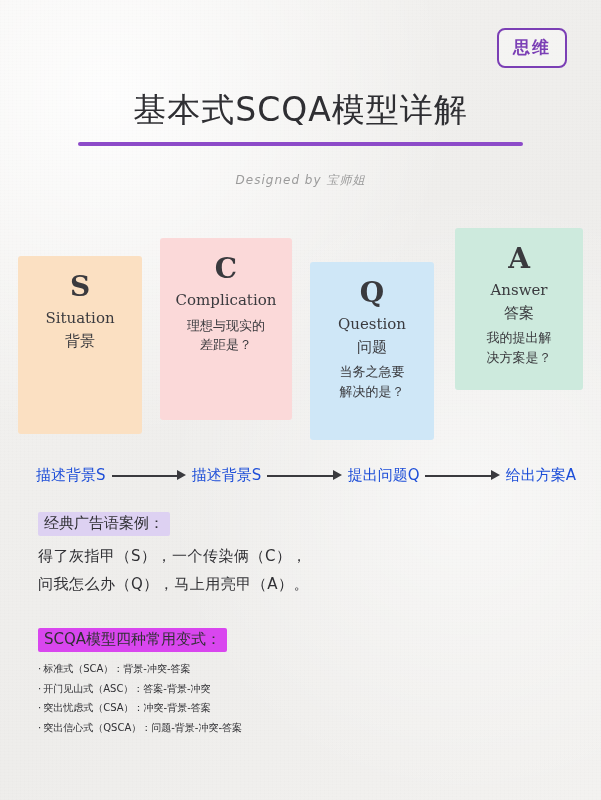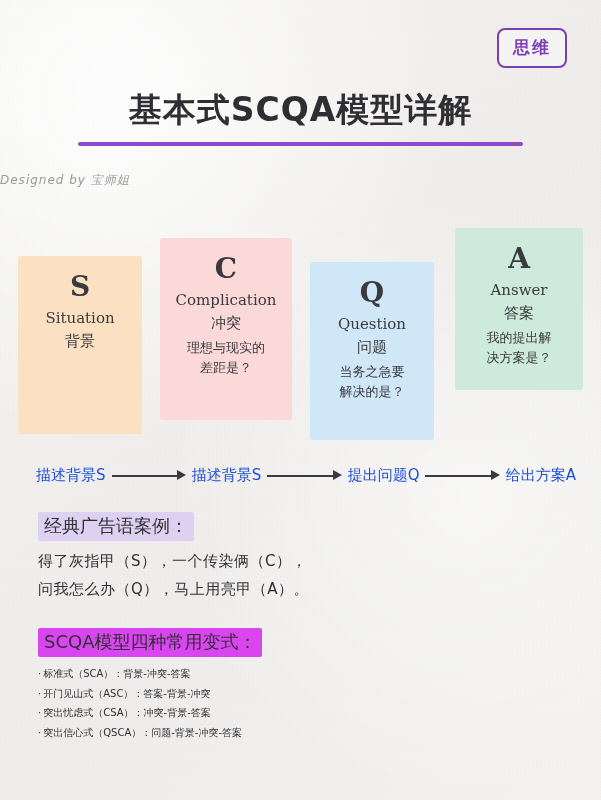--- a/index.html
+++ b/index.html
@@ -53,39 +53,40 @@
     position: absolute;
     top: 88px;
     left: 0;
     width: 100%;
     text-align: center;
   }
   .title {
     display: inline-block;
     font-family: "DejaVu Sans", sans-serif;
     font-size: 33px;
-    font-weight: bold;
+    font-weight: normal;
     letter-spacing: 1px;
     color: #2f2f33;
     padding-bottom: 24px;
   }
   .title-rule {
     position: absolute;
     top: 142px;
     left: 78px;
     width: 445px;
     height: 4px;
     background: #8d4bc9;
     border-radius: 2px;
   }
   .subtitle {
     position: absolute;
     top: 172px;
     left: 0;
     width: 100%;
+    text-align: center;
     color: #9b9b9b;
     font-size: 12px;
     letter-spacing: 1px;
     font-style: italic;
   }
 
   
   .cards {
     position: absolute;
     top: 228px;
@@ -168,21 +169,21 @@
     right: 0;
     top: 2px;
     border-left: 9px solid #3a3a3e;
     border-top: 5.5px solid transparent;
     border-bottom: 5.5px solid transparent;
   }
 
   
   .hl {
     display: inline-block;
-    font-size: 18px;
+    font-size: 15px;
     color: #303034;
     padding: 2px 6px 3px 6px;
     border-radius: 2px;
   }
   .hl.purple { background: #ddd1f2; }
   .hl.blue   { background: #d946ef; }
 
   .block {
     position: absolute;
     left: 38px;
@@ -220,21 +221,20 @@
 
   <div class="card" id="card-s" style="background: rgb(251, 224, 194);">
     <div class="letter">S</div>
     <div class="en">Situation</div>
     <div class="cn">背景</div>
   </div>
 
   <div class="card" id="card-c" style="background: rgb(251, 217, 217);">
     <div class="letter">C</div>
     <div class="en">Complication</div>
-    <div class="cn">冲突</div>
     <div class="desc" style="white-space: pre-line;">理想与现实的
 差距是？</div>
   </div>
 
   <div class="card" id="card-q" style="background: rgb(207, 231, 247);">
     <div class="letter">Q</div>
     <div class="en">Question</div>
     <div class="cn">问题</div>
     <div class="desc" style="white-space: pre-line;">当务之急要
 解决的是？</div>

